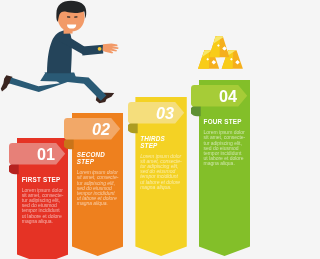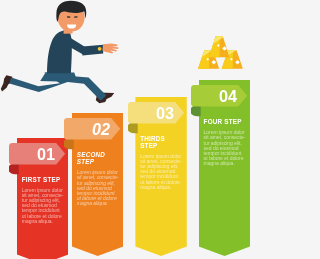--- a/index.html
+++ b/index.html
@@ -60,21 +60,21 @@
             <div class="bodyline">Lorem ipsum dolor</div>
             <div class="bodyline">sit amet, consecte-</div>
             <div class="bodyline">tur adipiscing elit,</div>
             <div class="bodyline">sed do eiusmod</div>
             <div class="bodyline">tempor incididunt</div>
             <div class="bodyline">ut labore et dolore</div>
             <div class="bodyline">magna aliqua.</div>
           </div>
         </div>
       </div>
-      <div class="col" style="left: 135.4px; top: 96.5px; height: 159.5px;">
+      <div class="col" style="left: 135.4px; top: 96.5px; height: 159.5px; font-style: italic;">
         <div class="colbody" style="height: 159.5px; background: rgb(244, 210, 36); clip-path: polygon(0% 0%, 100% 0%, 100% 94.044%, 50% 100%, 0% 94.044%);"></div>
         <svg class="ribbon" width="68.2" height="33.6" viewBox="0 0 68.2 33.6" style="left: -7.6px; top: 5.2px;">
           <path fill="#ad9c21" d="M9.7 20.200000000000003 L6.0 20.200000000000003 C1.8 20.200000000000003 -1.0 23.400000000000002 -1.0 25.700000000000003 C-1.0 28.200000000000003 1.8 31.200000000000003 6.0 31.200000000000003 L9.7 31.200000000000003 Z"></path>
           <path fill="#f5de7c" d="M3.4 0 L47.2 0 L56.2 10.8 L47.2 21.6 L3.4 21.6 Q0 21.6 0 18.200000000000003 L0 3.4 Q0 0 3.4 0 Z"></path>
           <text x="36.900000000000006" y="16.6" text-anchor="middle" fill="#ffffff" font-family="&quot;Liberation Sans&quot;, sans-serif" font-size="16.2" font-weight="bold">03</text>
         </svg>
         <div class="textblock" style="left: 4.8px; top: 38px; width: 42.4px;">
           <div class="step-title">THIRDS STEP</div>
           <div class="step-body">
             <div class="bodyline">Lorem ipsum dolor</div>

